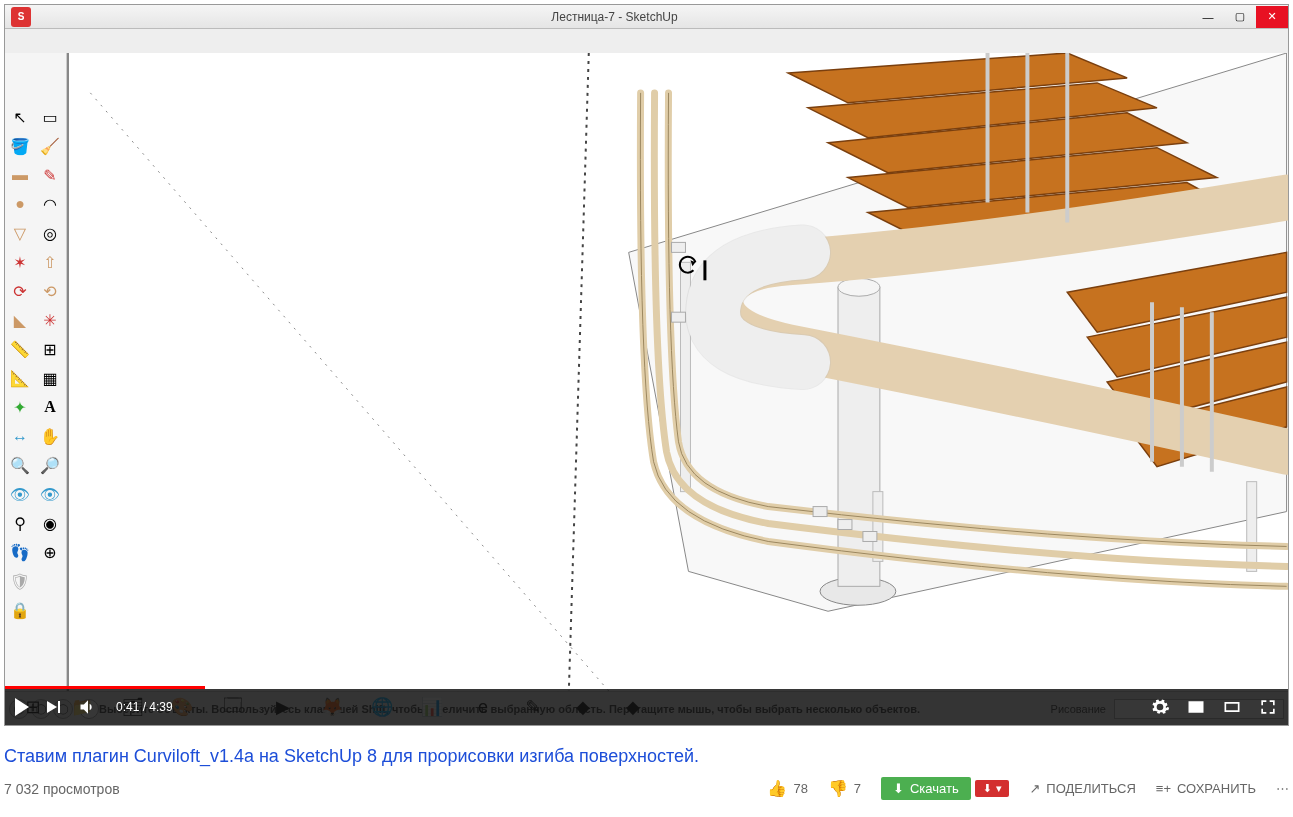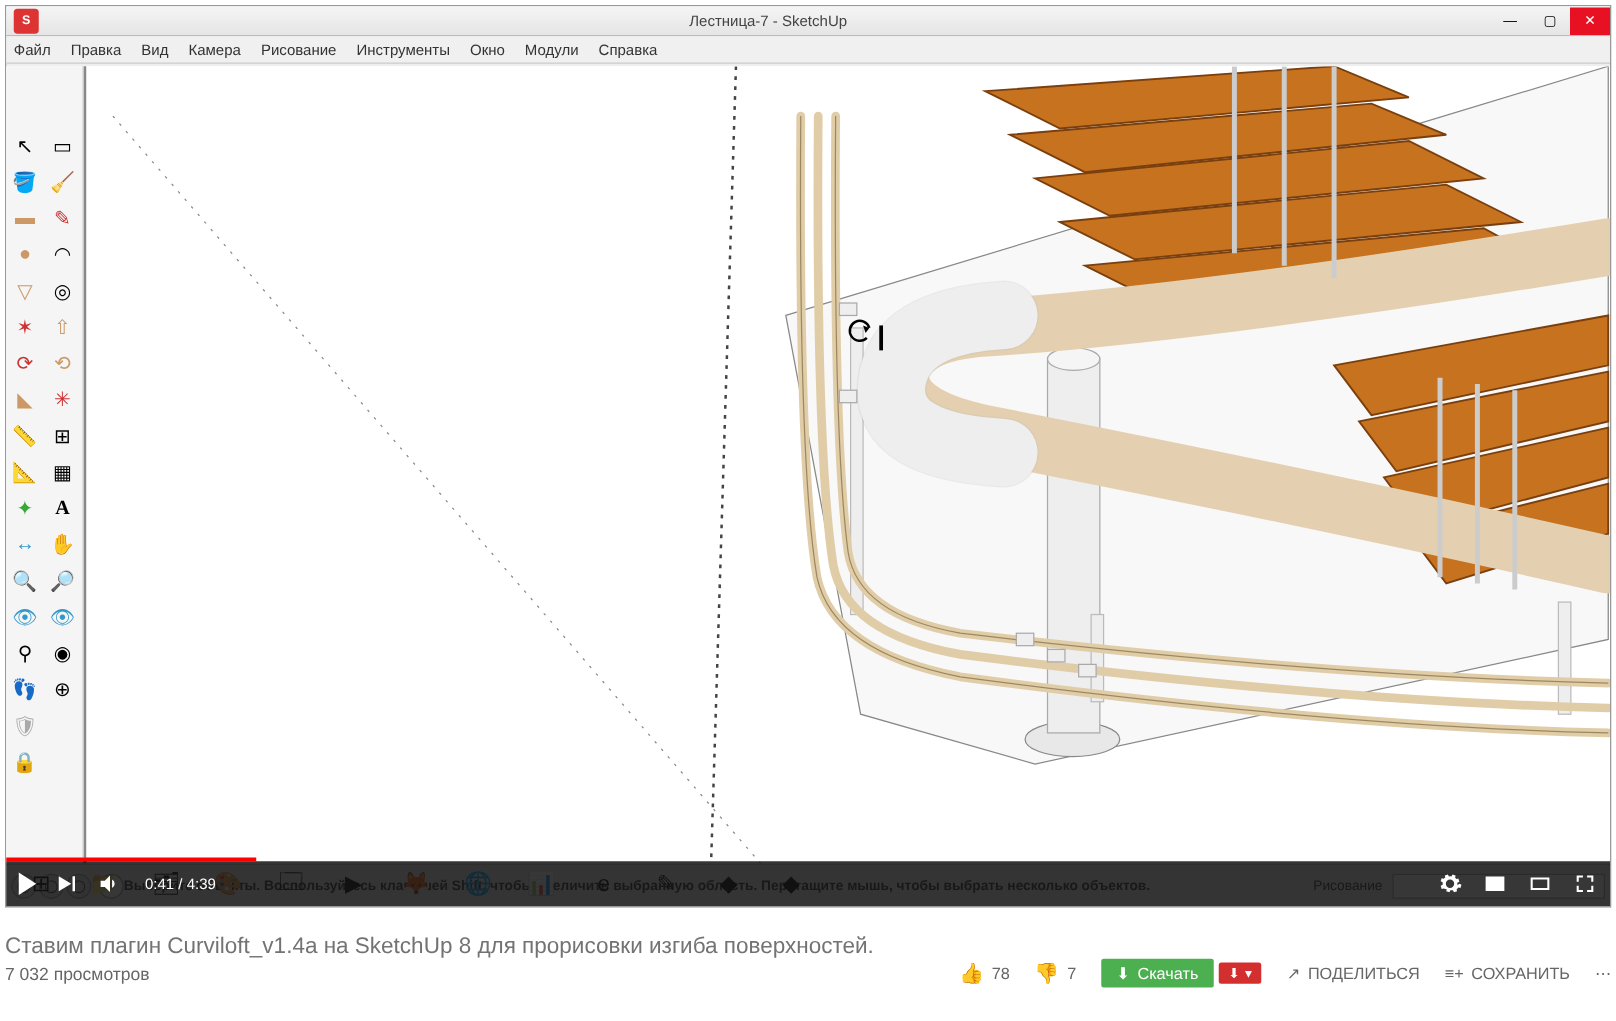--- a/index.html
+++ b/index.html
@@ -42,21 +42,21 @@
 .play-tri { width: 0; height: 0; border-left: 14px solid #fff; border-top: 9px solid transparent; border-bottom: 9px solid transparent; }
 .next-icon { display:flex;align-items:center; }
 .next-tri { width:0;height:0;border-left:10px solid #fff;border-top:6px solid transparent;border-bottom:6px solid transparent; }
 .next-bar { width:2px;height:12px;background:#fff;margin-left:1px; }
 .time-display { font-size: 12px; color: #fff; }
 
 .taskbar-apps { position: absolute; bottom: 0; left: 0; right: 0; height: 36px; display: flex; align-items: center; padding: 0 4px; z-index: 55; pointer-events: none; }
 .task-icon { width: 48px; height: 32px; margin-right: 2px; border: 1px solid rgba(255,255,255,0.1); display:flex;align-items:center;justify-content:center;font-size:18px; }
 
 .video-meta { padding: 16px 4px 0 4px; }
-.video-title { font-size: 18px; color: #737373; }
+.video-title { font-size: 18px; color: #1d4ed8; margin-bottom: 10px; }
 .video-stats-row { display: flex; align-items: center; font-size: 14px; color: #666; }
 .views { flex: 0 0 auto; }
 .actions { margin-left: auto; display: flex; align-items: center; gap: 20px; }
 .action-btn { display: flex; align-items: center; gap: 6px; cursor: pointer; color: #666; font-size: 13px; }
 .download-btn { background: #4caf50; color: #fff; padding: 4px 12px; border-radius: 2px; display: flex; align-items: center; gap: 6px; font-size: 13px; }
 .download-ext { background: #d32f2f; color: #fff; padding: 2px 8px; border-radius: 2px; font-size: 11px; margin-left: -16px; display:flex;align-items:center;gap:4px; }
 .thumb-icon { font-size: 16px; }
 
 svg.icon { width: 20px; height: 20px; fill: #fff; }
 </style>
@@ -68,31 +68,20 @@
   <div class="titlebar">
     <div class="app-icon">S</div>
     <div class="title">Лестница-7 - SketchUp</div>
     <div class="win-btns">
       <div class="win-btn">—</div>
       <div class="win-btn">▢</div>
       <div class="win-btn win-close">✕</div>
     </div>
   </div>
 
-  <div class="menubar">
-    <span>Файл</span>
-    <span>Правка</span>
-    <span>Вид</span>
-    <span>Камера</span>
-    <span>Рисование</span>
-    <span>Инструменты</span>
-    <span>Окно</span>
-    <span>Модули</span>
-    <span>Справка</span>
-  </div>
 
   <div class="app-body">
     <div class="toolbar-left">
       <div class="tool-row">
           <div class="tool-btn">↖</div>
           <div class="tool-btn">▭</div>
         </div>
       <div class="tool-row">
           <div class="tool-btn" style="color:#e6a817">🪣</div>
           <div class="tool-btn" style="color:#e86">🧹</div>

